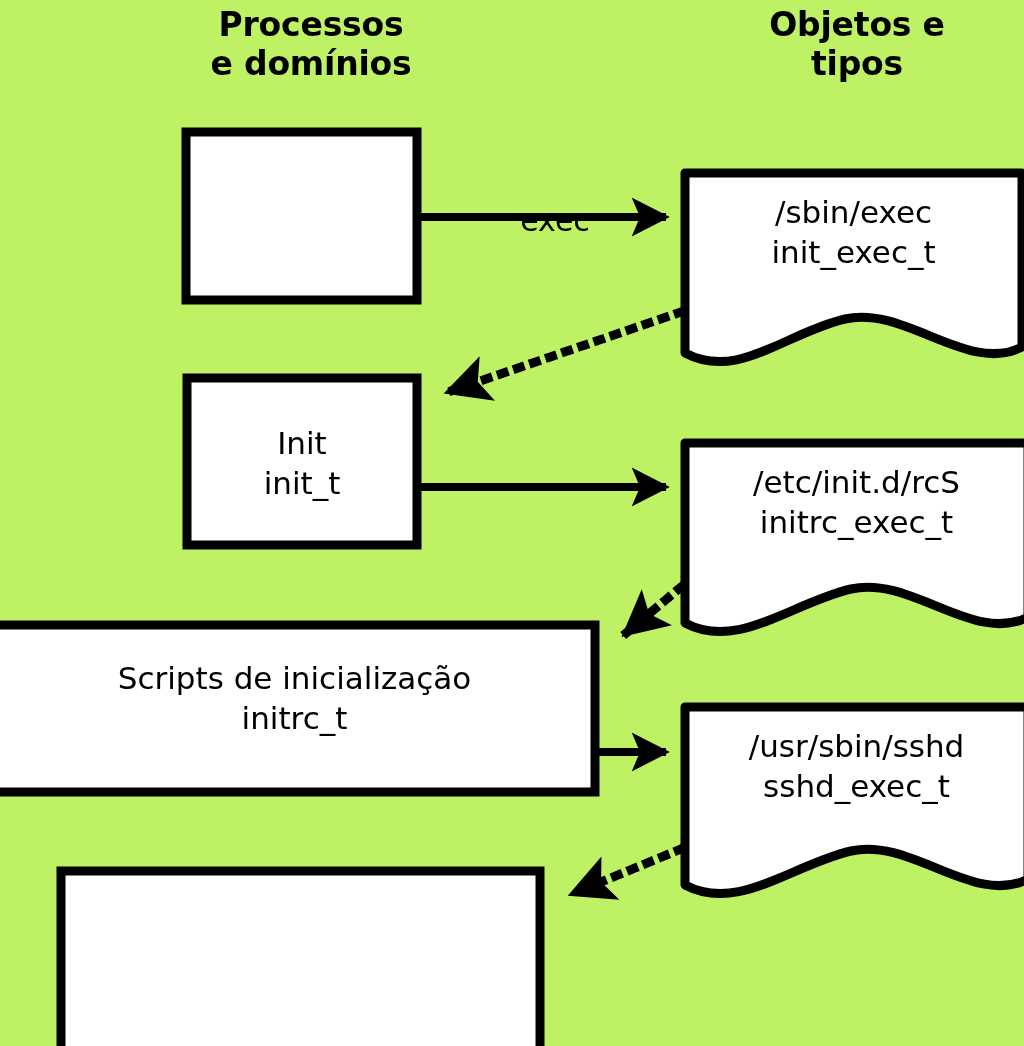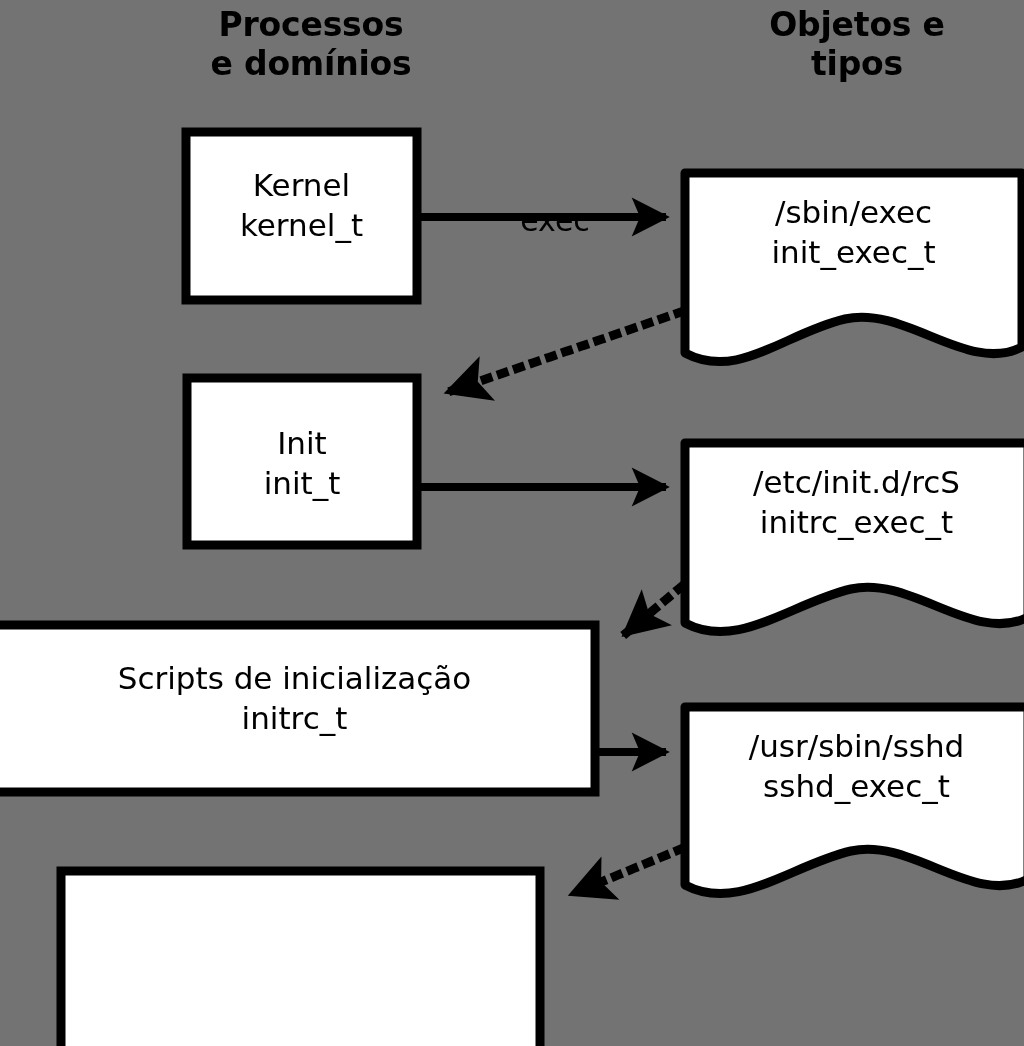--- a/index.html
+++ b/index.html
@@ -9,21 +9,21 @@
   }
   body {
     font-family: "DejaVu Sans", sans-serif;
     color: #000000;
   }
   #canvas {
     position: relative;
     width: 1024px;
     height: 1046px;
     overflow: hidden;
-    background: #737373;
+    background: #bef264;
   }
   #svg-layer {
     position: absolute;
     left: 0;
     top: 0;
     width: 1024px;
     height: 1046px;
   }
   .col-header {
     position: absolute;
@@ -113,22 +113,20 @@
     
     <line x1="681" y1="849" x2="572" y2="894" stroke="#000000" stroke-width="9" stroke-dasharray="3 14" stroke-linecap="square" marker-end="url(#arrowDotted)"></line>
   </svg>
 
   <div class="col-header" id="header-left">Processos
 e domínios</div>
 
   <div class="col-header" id="header-right">Objetos e
 tipos</div>
 
-  <div class="node-label" style="left:186px; top:166px; width:231px;">Kernel
-kernel_t</div>
 
   <div class="node-label" style="left:187px; top:424px; width:230px;">Init
 init_t</div>
 
   <div class="node-label" style="left:-6px; top:659px; width:601px;">Scripts de inicialização
 initrc_t</div>
 
 
   <div class="node-label" style="left:685px; top:193px; width:337px;">/sbin/exec
 init_exec_t</div>

